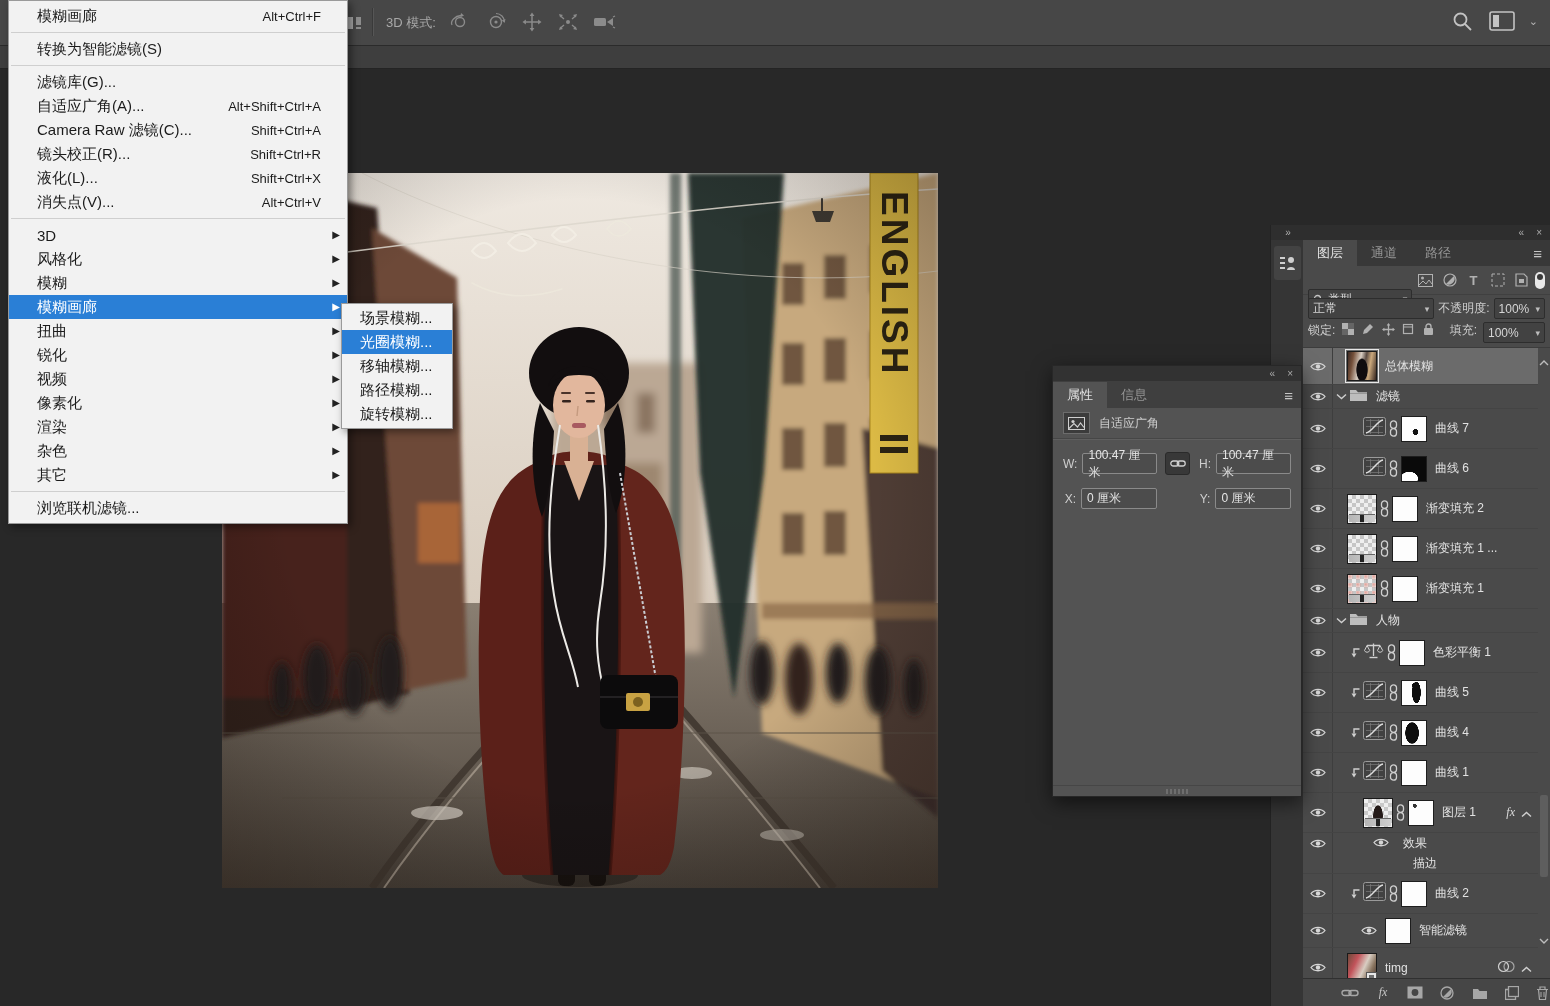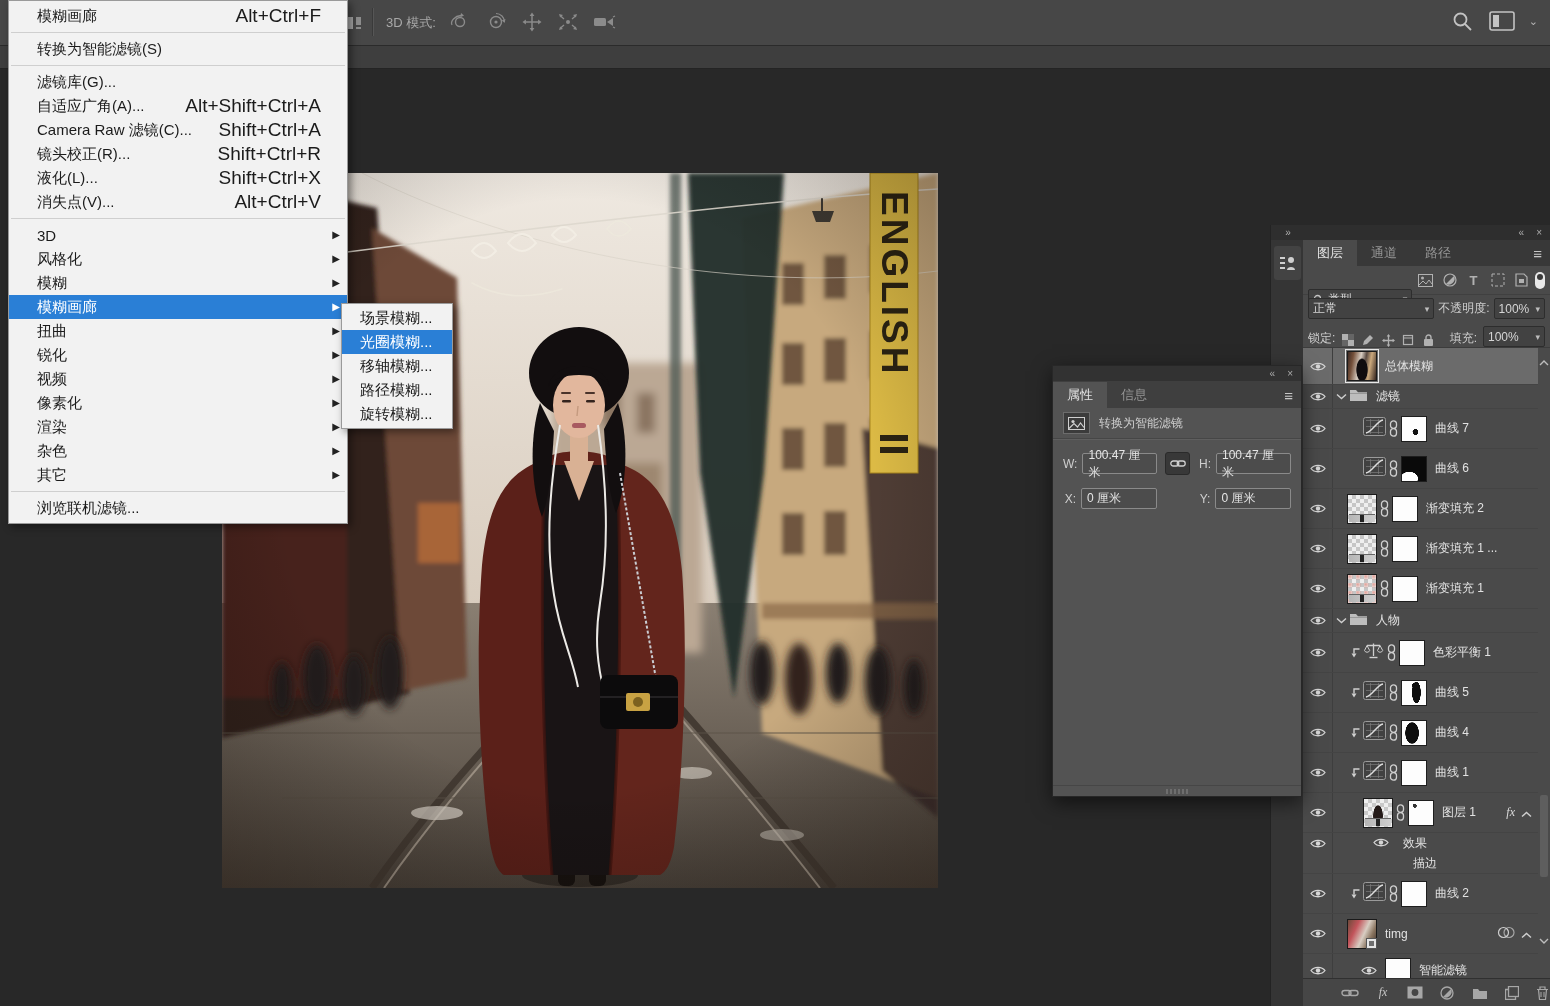--- a/index.html
+++ b/index.html
@@ -20,21 +20,21 @@
   .ob-right .icn{width:26px;height:26px;display:flex;align-items:center;justify-content:center;}
   .ob-chev{color:#b5b5b5;font-size:11px;}
   
   .tab-strip{position:absolute;left:0;top:46px;width:1550px;height:22px;background:#3e3e3e;border-bottom:1px solid #242424;}
   
   .canvas-photo{position:absolute;left:222px;top:173px;width:716px;height:715px;background:#888;overflow:hidden;}
   .canvas-photo svg{display:block;}
   
   .menu{position:absolute;left:8px;top:0;width:338px;background:#f2f2f2;border:1px solid #9a9a9a;box-shadow:3px 3px 8px rgba(0,0,0,.45);padding:3px 0;z-index:40;}
   .menu-item{position:relative;height:24px;display:flex;align-items:center;padding:0 26px 0 28px;font-size:15px;color:#1b1b1b;cursor:default;}
-  .menu-item .mi-shortcut{margin-left:auto;font-size:19px;color:#1b1b1b;}
+  .menu-item .mi-shortcut{margin-left:auto;font-size:13px;color:#1b1b1b;}
   .menu-item .mi-arrow{position:absolute;right:7px;top:6px;font-size:10px;color:#222;}
   .menu-item.hl{background:#2a7fd6;color:#fff;}
   .menu-item.hl .mi-shortcut,.menu-item.hl .mi-arrow{color:#fff;}
   .menu-sep{height:1px;background:#cfcfcf;margin:4px 2px;}
   
   .submenu{position:absolute;left:341px;top:303px;width:110px;background:#f2f2f2;border:1px solid #9a9a9a;box-shadow:3px 3px 8px rgba(0,0,0,.45);padding:2px 0;z-index:41;}
   .submenu .menu-item{padding:0 10px 0 18px;}
   
   .dock-strip{position:absolute;left:1270px;top:225px;width:33px;height:781px;background:#353535;border-left:1px solid #232323;z-index:5;}
   .dock-strip .strip-top{height:15px;background:#2e2e2e;color:#b0b0b0;font-size:10px;text-align:center;line-height:15px;letter-spacing:-1px;}
@@ -51,21 +51,21 @@
   .select-box .dd{margin-left:auto;font-size:9px;color:#bdbdbd;}
   .type-box{width:96px;margin-top:38px;}
   .f-icons{display:flex;gap:7px;align-items:center;}
   .f-icons .icn{width:17px;height:17px;display:flex;align-items:center;justify-content:center;opacity:.85;}
   .pin-toggle{margin-left:auto;width:10px;height:17px;background:#e8e8e8;border-radius:5px;position:relative;}
   .pin-toggle::after{content:"";position:absolute;left:2px;top:2px;width:6px;height:6px;border-radius:50%;background:#3a3a3a;}
   .blend-row{height:27px;display:flex;align-items:center;padding:0 5px;gap:4px;}
   .blend-box{width:146px;}
   .lbl{color:#cecece;font-size:12px;white-space:nowrap;}
   .val-box{width:52px;}
-  .lock-row{height:25px;display:flex;align-items:flex-end;padding:0 5px;gap:6px;border-bottom:1px solid #3c3c3c;}
+  .lock-row{height:25px;display:flex;align-items:flex-start;padding:0 5px;gap:6px;border-bottom:1px solid #3c3c3c;}
   .lock-icons{display:flex;gap:6px;align-items:center;}
   .lock-icons .icn{width:14px;height:14px;display:flex;align-items:center;justify-content:center;opacity:.85;}
   
   .layer-list{position:relative;flex:1;overflow:hidden;background:#4a4a4a;}
   .rows{position:absolute;left:0;top:0;right:12px;}
   .lrow{display:flex;align-items:center;border-bottom:1px solid #444444;background:#4a4a4a;position:relative;}
   .lrow.selected{background:#6b6b6b;}
   .c-eye{width:29px;align-self:stretch;border-right:1px solid #3e3e3e;display:flex;align-items:center;justify-content:center;flex:none;}
   .c-gap{width:14px;flex:none;}
   .c-clip{width:16px;flex:none;display:flex;justify-content:center;}
@@ -867,20 +867,35 @@
             </svg></span>
           <span class="c-link">
             <svg width="9" height="17" viewBox="0 0 9 17">
               <rect x="1.5" y="0.8" width="6" height="7.6" rx="3" fill="none" stroke="#cfcfcf" stroke-width="1.3"></rect>
               <rect x="1.5" y="8.6" width="6" height="7.6" rx="3" fill="none" stroke="#cfcfcf" stroke-width="1.3"></rect>
             </svg>
           </span>
           <span class="c-mask mask-white"></span>
           <span class="c-name">曲线 2</span>
         </div>
+        <div class="lrow" style="height: 33px;">
+          <span class="c-eye">
+            <svg width="16" height="11" viewBox="0 0 16 11">
+              <path d="M1,5.5 C4,1.2 12,1.2 15,5.5 C12,9.8 4,9.8 1,5.5 Z" fill="none" stroke="#d6d6d6" stroke-width="1.3"></path>
+              <circle cx="8" cy="5.5" r="2.2" fill="#d6d6d6"></circle>
+            </svg>
+          </span>
+          <span class="c-gap" style="width: 28px;"></span>
+          <span style="margin-right: 8px;"><svg width="16" height="11" viewBox="0 0 16 11">
+              <path d="M1,5.5 C4,1.2 12,1.2 15,5.5 C12,9.8 4,9.8 1,5.5 Z" fill="none" stroke="#d6d6d6" stroke-width="1.3"></path>
+              <circle cx="8" cy="5.5" r="2.2" fill="#d6d6d6"></circle>
+            </svg></span>
+          <span class="c-mask mask-white"></span>
+          <span class="c-name">智能滤镜</span>
+        </div>
         <div class="lrow" style="height: 39px;">
           <span class="c-eye">
             <svg width="16" height="11" viewBox="0 0 16 11">
               <path d="M1,5.5 C4,1.2 12,1.2 15,5.5 C12,9.8 4,9.8 1,5.5 Z" fill="none" stroke="#d6d6d6" stroke-width="1.3"></path>
               <circle cx="8" cy="5.5" r="2.2" fill="#d6d6d6"></circle>
             </svg>
           </span>
           <span class="c-gap"></span>
           <span class="thumb-photo" style="background: linear-gradient(115deg, rgb(109, 74, 58) 0%, rgb(194, 83, 90) 28%, rgb(216, 205, 194) 55%, rgb(138, 117, 96) 75%, rgb(58, 44, 38) 100%);">
             <span class="badge"></span>
@@ -889,35 +904,20 @@
           <span class="c-right">
             <span><svg width="18" height="13" viewBox="0 0 18 13">
                 <circle cx="6.5" cy="6.5" r="5" fill="none" stroke="#cfcfcf" stroke-width="1.2"></circle>
                 <circle cx="12" cy="6.5" r="5" fill="none" stroke="#cfcfcf" stroke-width="1.2" opacity="0.7"></circle>
               </svg></span>
             <span><svg width="11" height="7" viewBox="0 0 11 7">
                 <path d="M1,5.5 L5.5,1.5 L10,5.5" stroke="#cfcfcf" fill="none" stroke-width="1.4"></path>
               </svg></span>
           </span>
         </div>
-        <div class="lrow" style="height: 33px;">
-          <span class="c-eye">
-            <svg width="16" height="11" viewBox="0 0 16 11">
-              <path d="M1,5.5 C4,1.2 12,1.2 15,5.5 C12,9.8 4,9.8 1,5.5 Z" fill="none" stroke="#d6d6d6" stroke-width="1.3"></path>
-              <circle cx="8" cy="5.5" r="2.2" fill="#d6d6d6"></circle>
-            </svg>
-          </span>
-          <span class="c-gap" style="width: 28px;"></span>
-          <span style="margin-right: 8px;"><svg width="16" height="11" viewBox="0 0 16 11">
-              <path d="M1,5.5 C4,1.2 12,1.2 15,5.5 C12,9.8 4,9.8 1,5.5 Z" fill="none" stroke="#d6d6d6" stroke-width="1.3"></path>
-              <circle cx="8" cy="5.5" r="2.2" fill="#d6d6d6"></circle>
-            </svg></span>
-          <span class="c-mask mask-white"></span>
-          <span class="c-name">智能滤镜</span>
-        </div>
       </div>
     <div class="list-scroll">
       <span class="ls-up"><svg width="10" height="6">
             <path d="M1,5 L5,1 L9,5" stroke="#bdbdbd" fill="none" stroke-width="1.4"></path>
           </svg></span>
       <span class="ls-thumb"></span>
       <span class="ls-down"><svg width="10" height="6">
             <path d="M1,1 L5,5 L9,1" stroke="#bdbdbd" fill="none" stroke-width="1.4"></path>
           </svg></span>
     </div>
@@ -973,21 +973,21 @@
     <span class="ptab-menu">≡</span>
   </div>
   <div class="props-type-row">
     <span class="props-type-icon">
       <svg width="17" height="13" viewBox="0 0 17 13">
           <rect x="0.5" y="0.5" width="16" height="12" fill="none" stroke="#cfcfcf"></rect>
           <circle cx="5" cy="4.5" r="1.6" fill="#cfcfcf"></circle>
           <path d="M1,11.5 l5,-5 3.5,3.5 3,-4 3.5,4.5" fill="none" stroke="#cfcfcf" stroke-width="1.2"></path>
         </svg>
     </span>
-    <span class="lbl">转换为智能滤镜</span>
+    <span class="lbl">自适应广角</span>
   </div>
   <div class="props-fields">
     <div class="pf-row">
       <span class="pf-label">W:</span>
       <span class="pf-box">100.47 厘米</span>
       <span class="pf-link">
         <svg width="16" height="9" viewBox="0 0 16 9">
             <rect x="0.8" y="2" width="8" height="5" rx="2.5" fill="none" stroke="#cfcfcf" stroke-width="1.3"></rect>
             <rect x="7.2" y="2" width="8" height="5" rx="2.5" fill="none" stroke="#cfcfcf" stroke-width="1.3"></rect>
           </svg>

